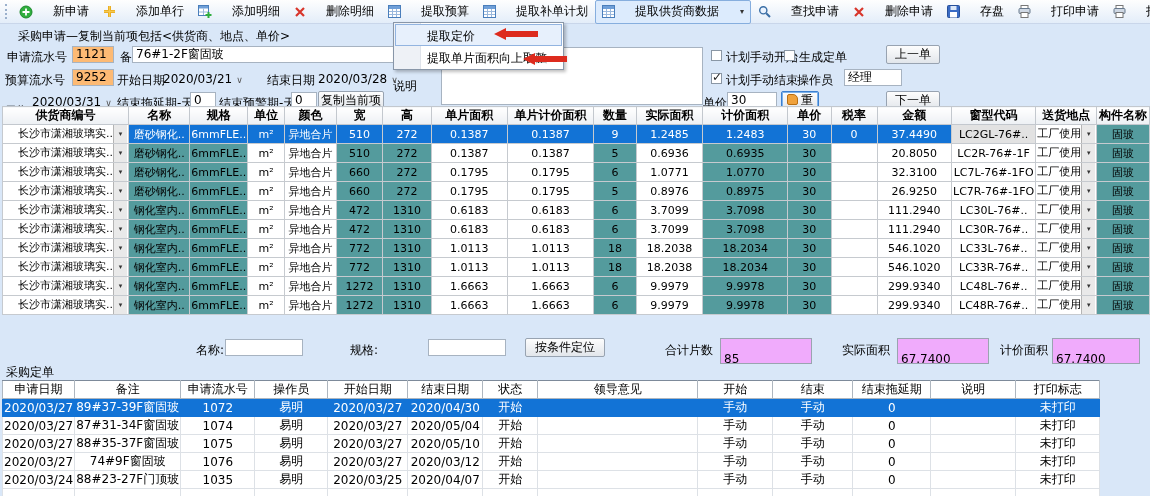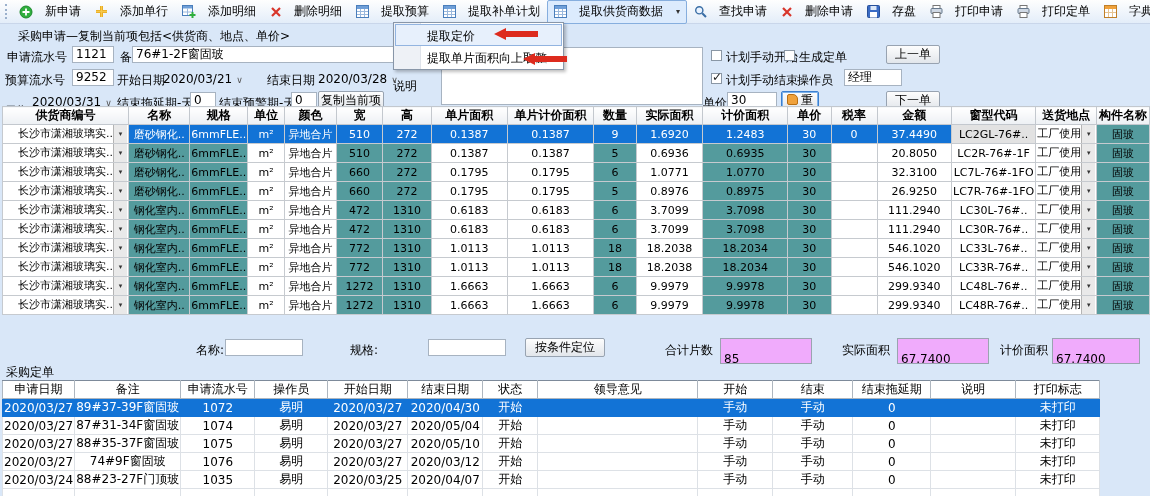--- a/index.html
+++ b/index.html
@@ -5,31 +5,31 @@
   html,body{margin:0;padding:0}
   body{width:1150px;height:496px;overflow:hidden;background:#d9e7f8;
        font-family:"DejaVu Sans",sans-serif;font-size:12px;color:#000}
   .app{position:relative;width:1150px;height:496px}
 
   
   .toolbar{position:absolute;left:0;top:0;width:100%;height:24px;box-sizing:border-box;
            background:linear-gradient(#fefefe,#e3edf9);border-bottom:1px solid #c9d6ea;
            display:flex;align-items:center;padding-left:3px;white-space:nowrap}
   .tb-grip{width:4px;height:15px;border-left:2px dotted #9ab0cc;margin:0 5px 0 2px}
-  .tb-item{display:inline-flex;align-items:center;gap:12px;padding:2px 6px;height:18px;
+  .tb-item{display:inline-flex;align-items:center;gap:20px;padding:2px 6px;height:18px;
            border:1px solid transparent;border-radius:2px;cursor:default}
   .tb-item.pressed{background:#dcebfd;border-color:#86aede}
   .tb-item svg{flex:0 0 auto}
   .tb-caret{font-size:8px;color:#333;margin-left:1px}
 
   
   .fld{position:absolute;white-space:nowrap}
   .inp{position:absolute;background:#fff;border:1px solid #a7b3c1;height:17px;line-height:15px;
        padding:0 3px;box-sizing:border-box;overflow:hidden;white-space:nowrap}
-  .inp.ro{background:#ffffff}
+  .inp.ro{background:#fdba74}
   .sunk{position:absolute;background:#f0abfc;border:1px solid #9aa4b0;height:14px;line-height:16px;
         padding:12px 3px;box-sizing:border-box;overflow:hidden}
   .btn{position:absolute;background:linear-gradient(#fdfdfd,#e2e6eb);border:1px solid #98a3b1;
        border-radius:2px;text-align:center;height:19px;line-height:17px;box-sizing:border-box;cursor:default}
   .btn.focus{border-color:#3c7fd0;box-shadow:inset 0 0 0 1px #7db2ea}
   .reset-ic{display:inline-block;width:9px;height:9px;background:#f0a23c;border:1px solid #b86f14;
             border-radius:2px 5px 2px 2px;margin-right:3px;vertical-align:-1px}
   .cb{position:absolute;width:11px;height:11px;background:#fff;border:1px solid #8a97a5;box-sizing:border-box}
   .cb.checked::after{content:"✓";position:absolute;left:0px;top:-4px;font-size:12px;color:#222}
   .dcombo{position:absolute;white-space:nowrap}
@@ -327,21 +327,21 @@
           </td>
           <td class="sel">磨砂钢化..</td>
           <td class="sel">6mmFLE..</td>
           <td class="sel">m²</td>
           <td class="sel">异地合片</td>
           <td class="sel">510</td>
           <td class="sel">272</td>
           <td class="sel">0.1387</td>
           <td class="sel">0.1387</td>
           <td class="sel">9</td>
-          <td class="sel">1.6920</td>
+          <td class="sel">1.2485</td>
           <td class="sel">1.2483</td>
           <td class="sel">30</td>
           <td class="sel">0</td>
           <td class="sel">37.4490</td>
           <td class="selgray">LC2GL-76#..</td>
           <td>
             <div class="cc">
               <span class="cct">工厂使用</span>
               <span class="cca">▾</span>
             </div>

